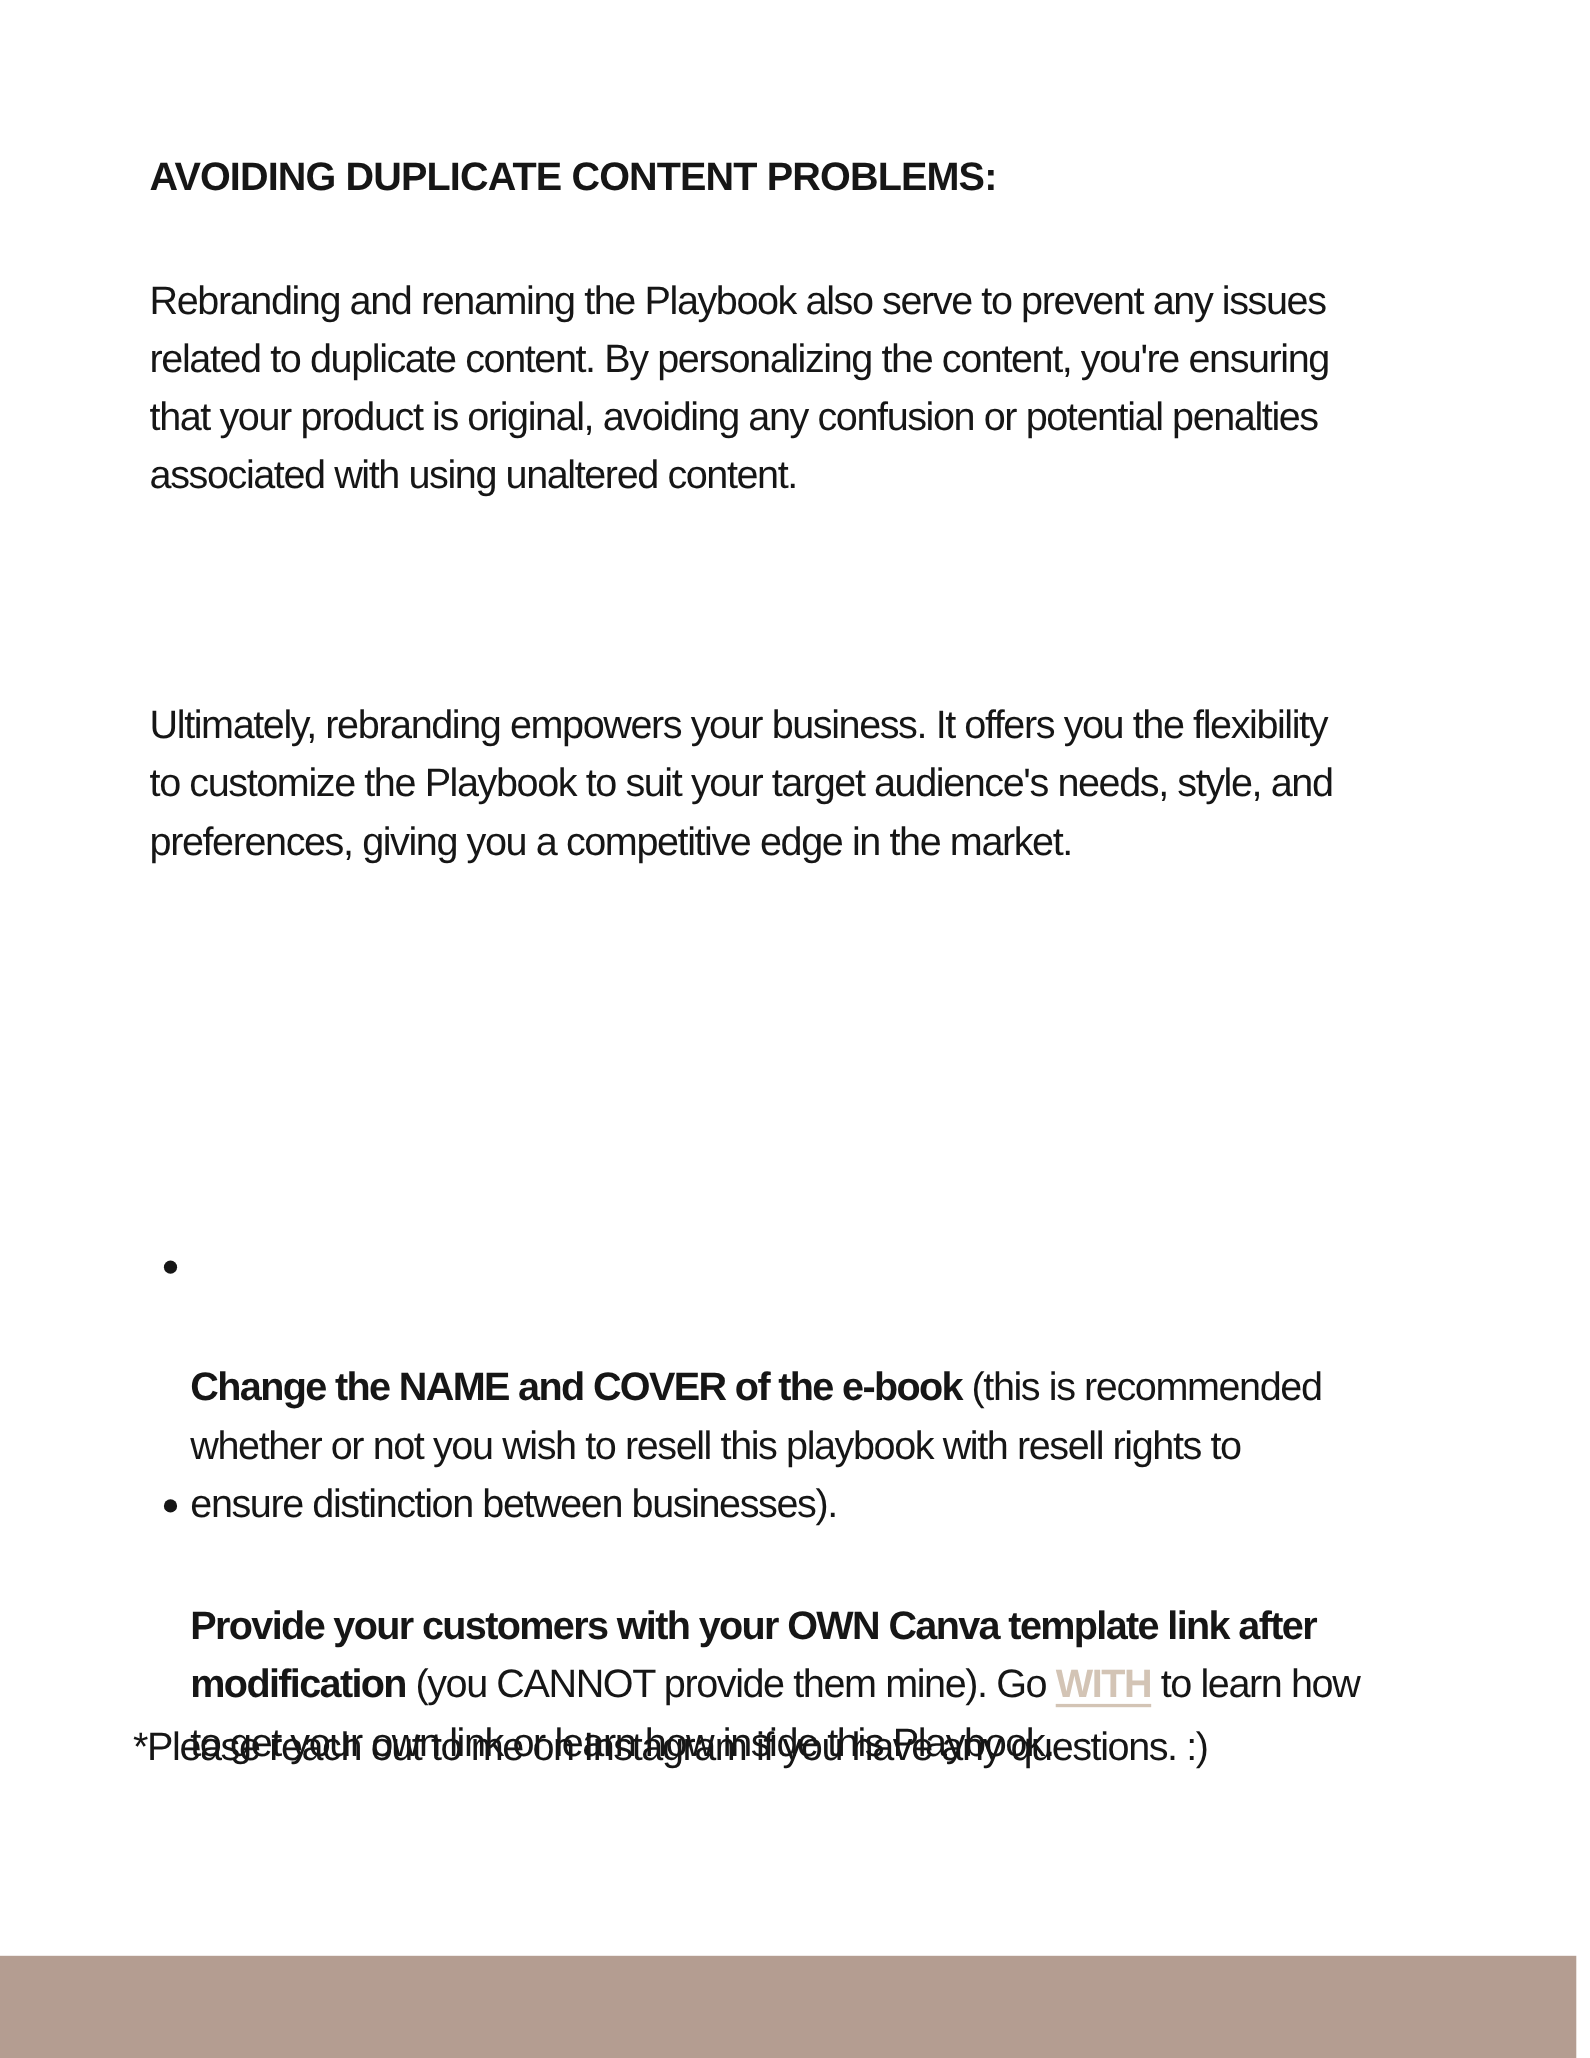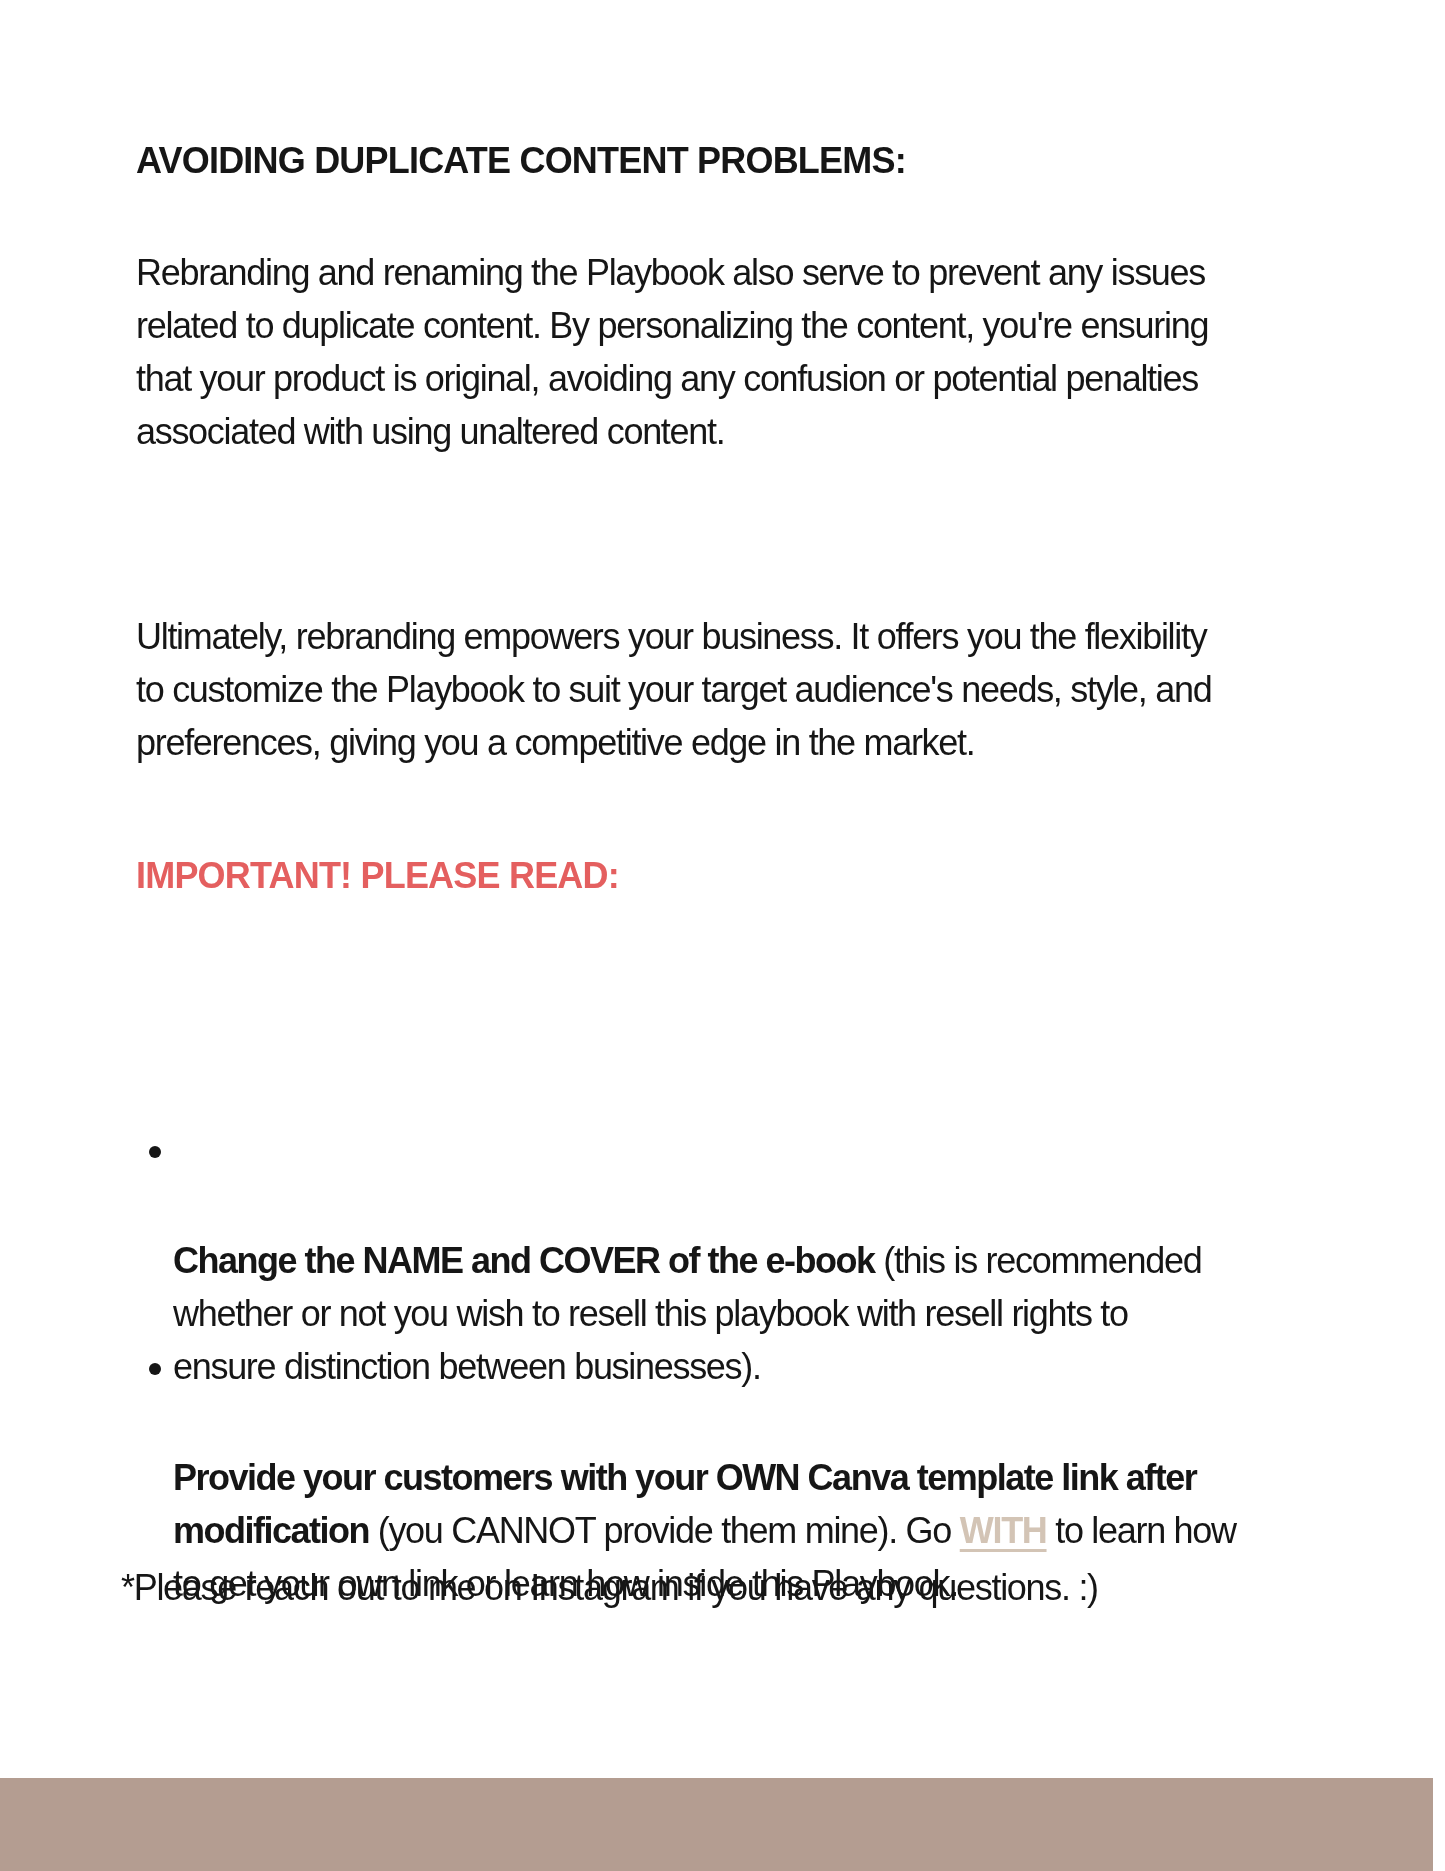--- a/index.html
+++ b/index.html
@@ -84,25 +84,24 @@
 <div class="page">
 
   <div class="block heading" style="top:134px">AVOIDING DUPLICATE CONTENT PROBLEMS:</div>
 
   <div class="block" style="top:246px">Rebranding and renaming the Playbook also serve to prevent any issues
 related to duplicate content. By personalizing the content, you're ensuring
 that your product is original, avoiding any confusion or potential penalties
 associated with using unaltered content.</div>
 
 
-  <div class="block" style="top:610px">Ultimately, rebranding empowers your business. It offers you the flexibility
+  <div class="block" style="top:632px">Ultimately, rebranding empowers your business. It offers you the flexibility
 to customize the Playbook to suit your target audience's needs, style, and
 preferences, giving you a competitive edge in the market.</div>
 
-  <div class="block alert-heading" style="top:849px">IMPORTANT! PLEASE READ:</div>
 
 
   <div class="block bullet" style="top:1128px">
     <span class="bullet-marker"></span>
   <span class="seg-bold">Change the NAME and COVER of the e-book</span><span class="seg-regular"> (this is recommended
 whether or not you wish to resell this playbook with resell rights to
 ensure distinction between businesses).</span></div>
 
   <div class="block bullet" style="top:1345px">
     <span class="bullet-marker"></span>

